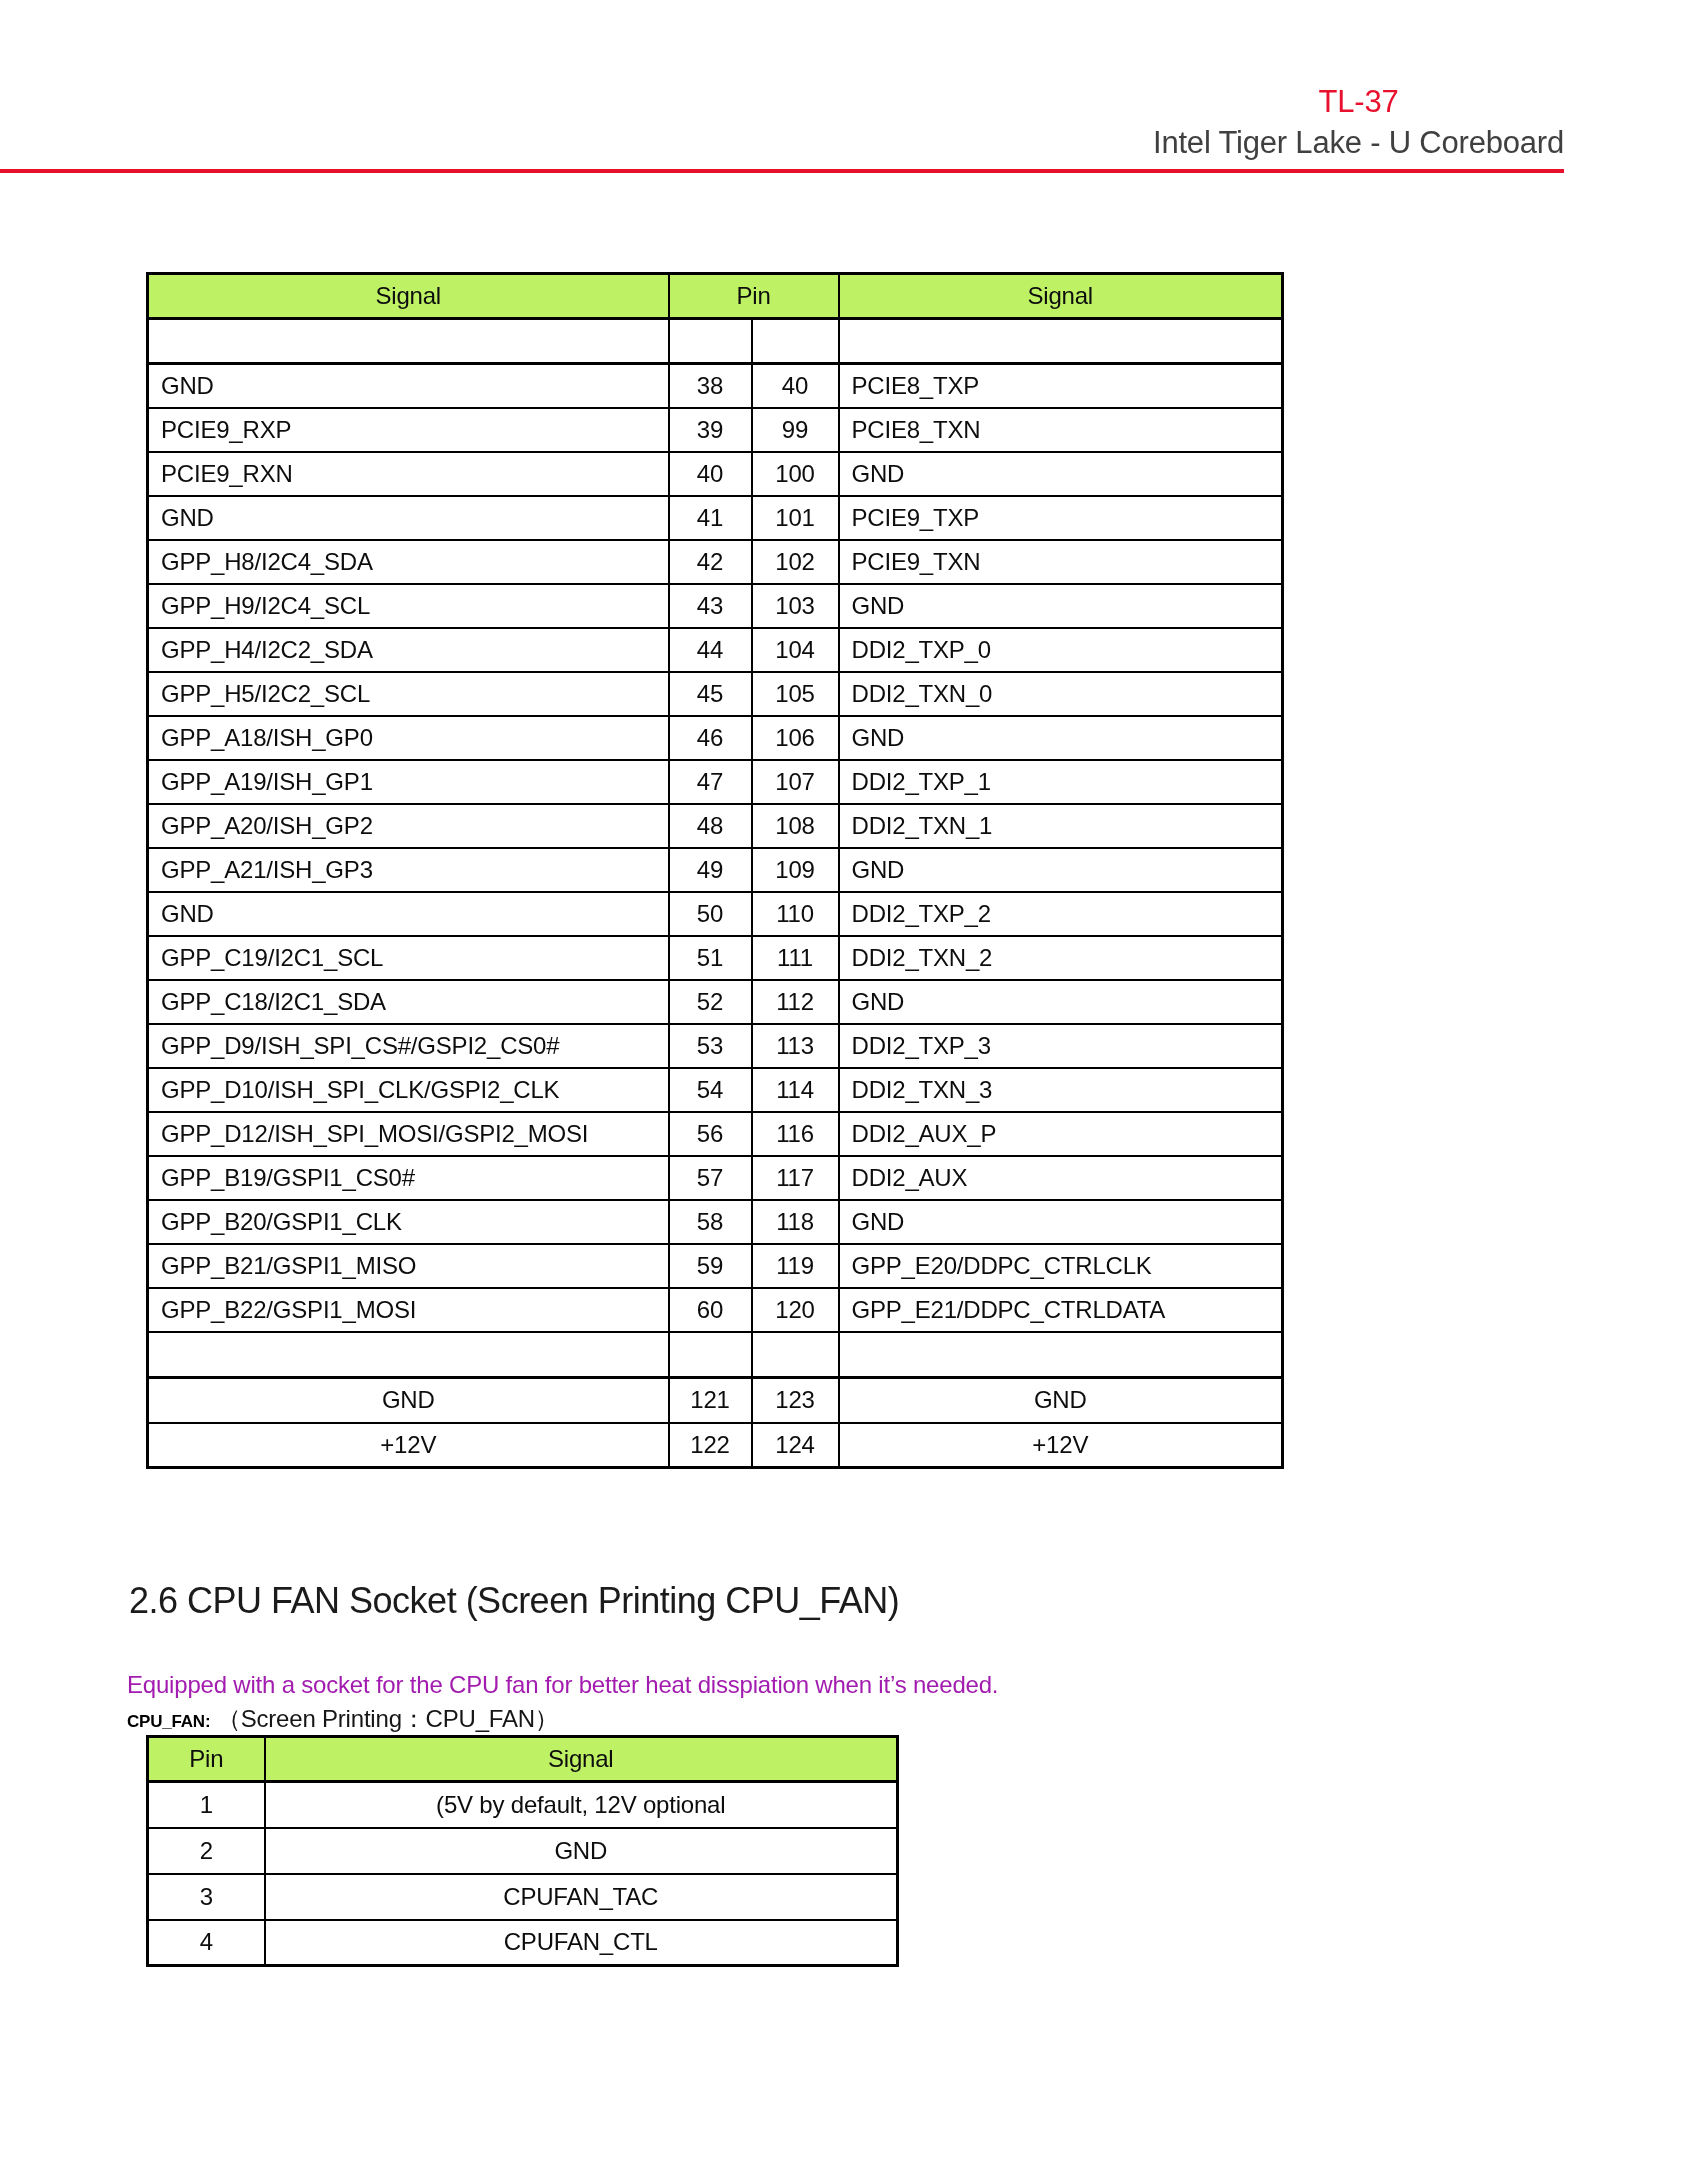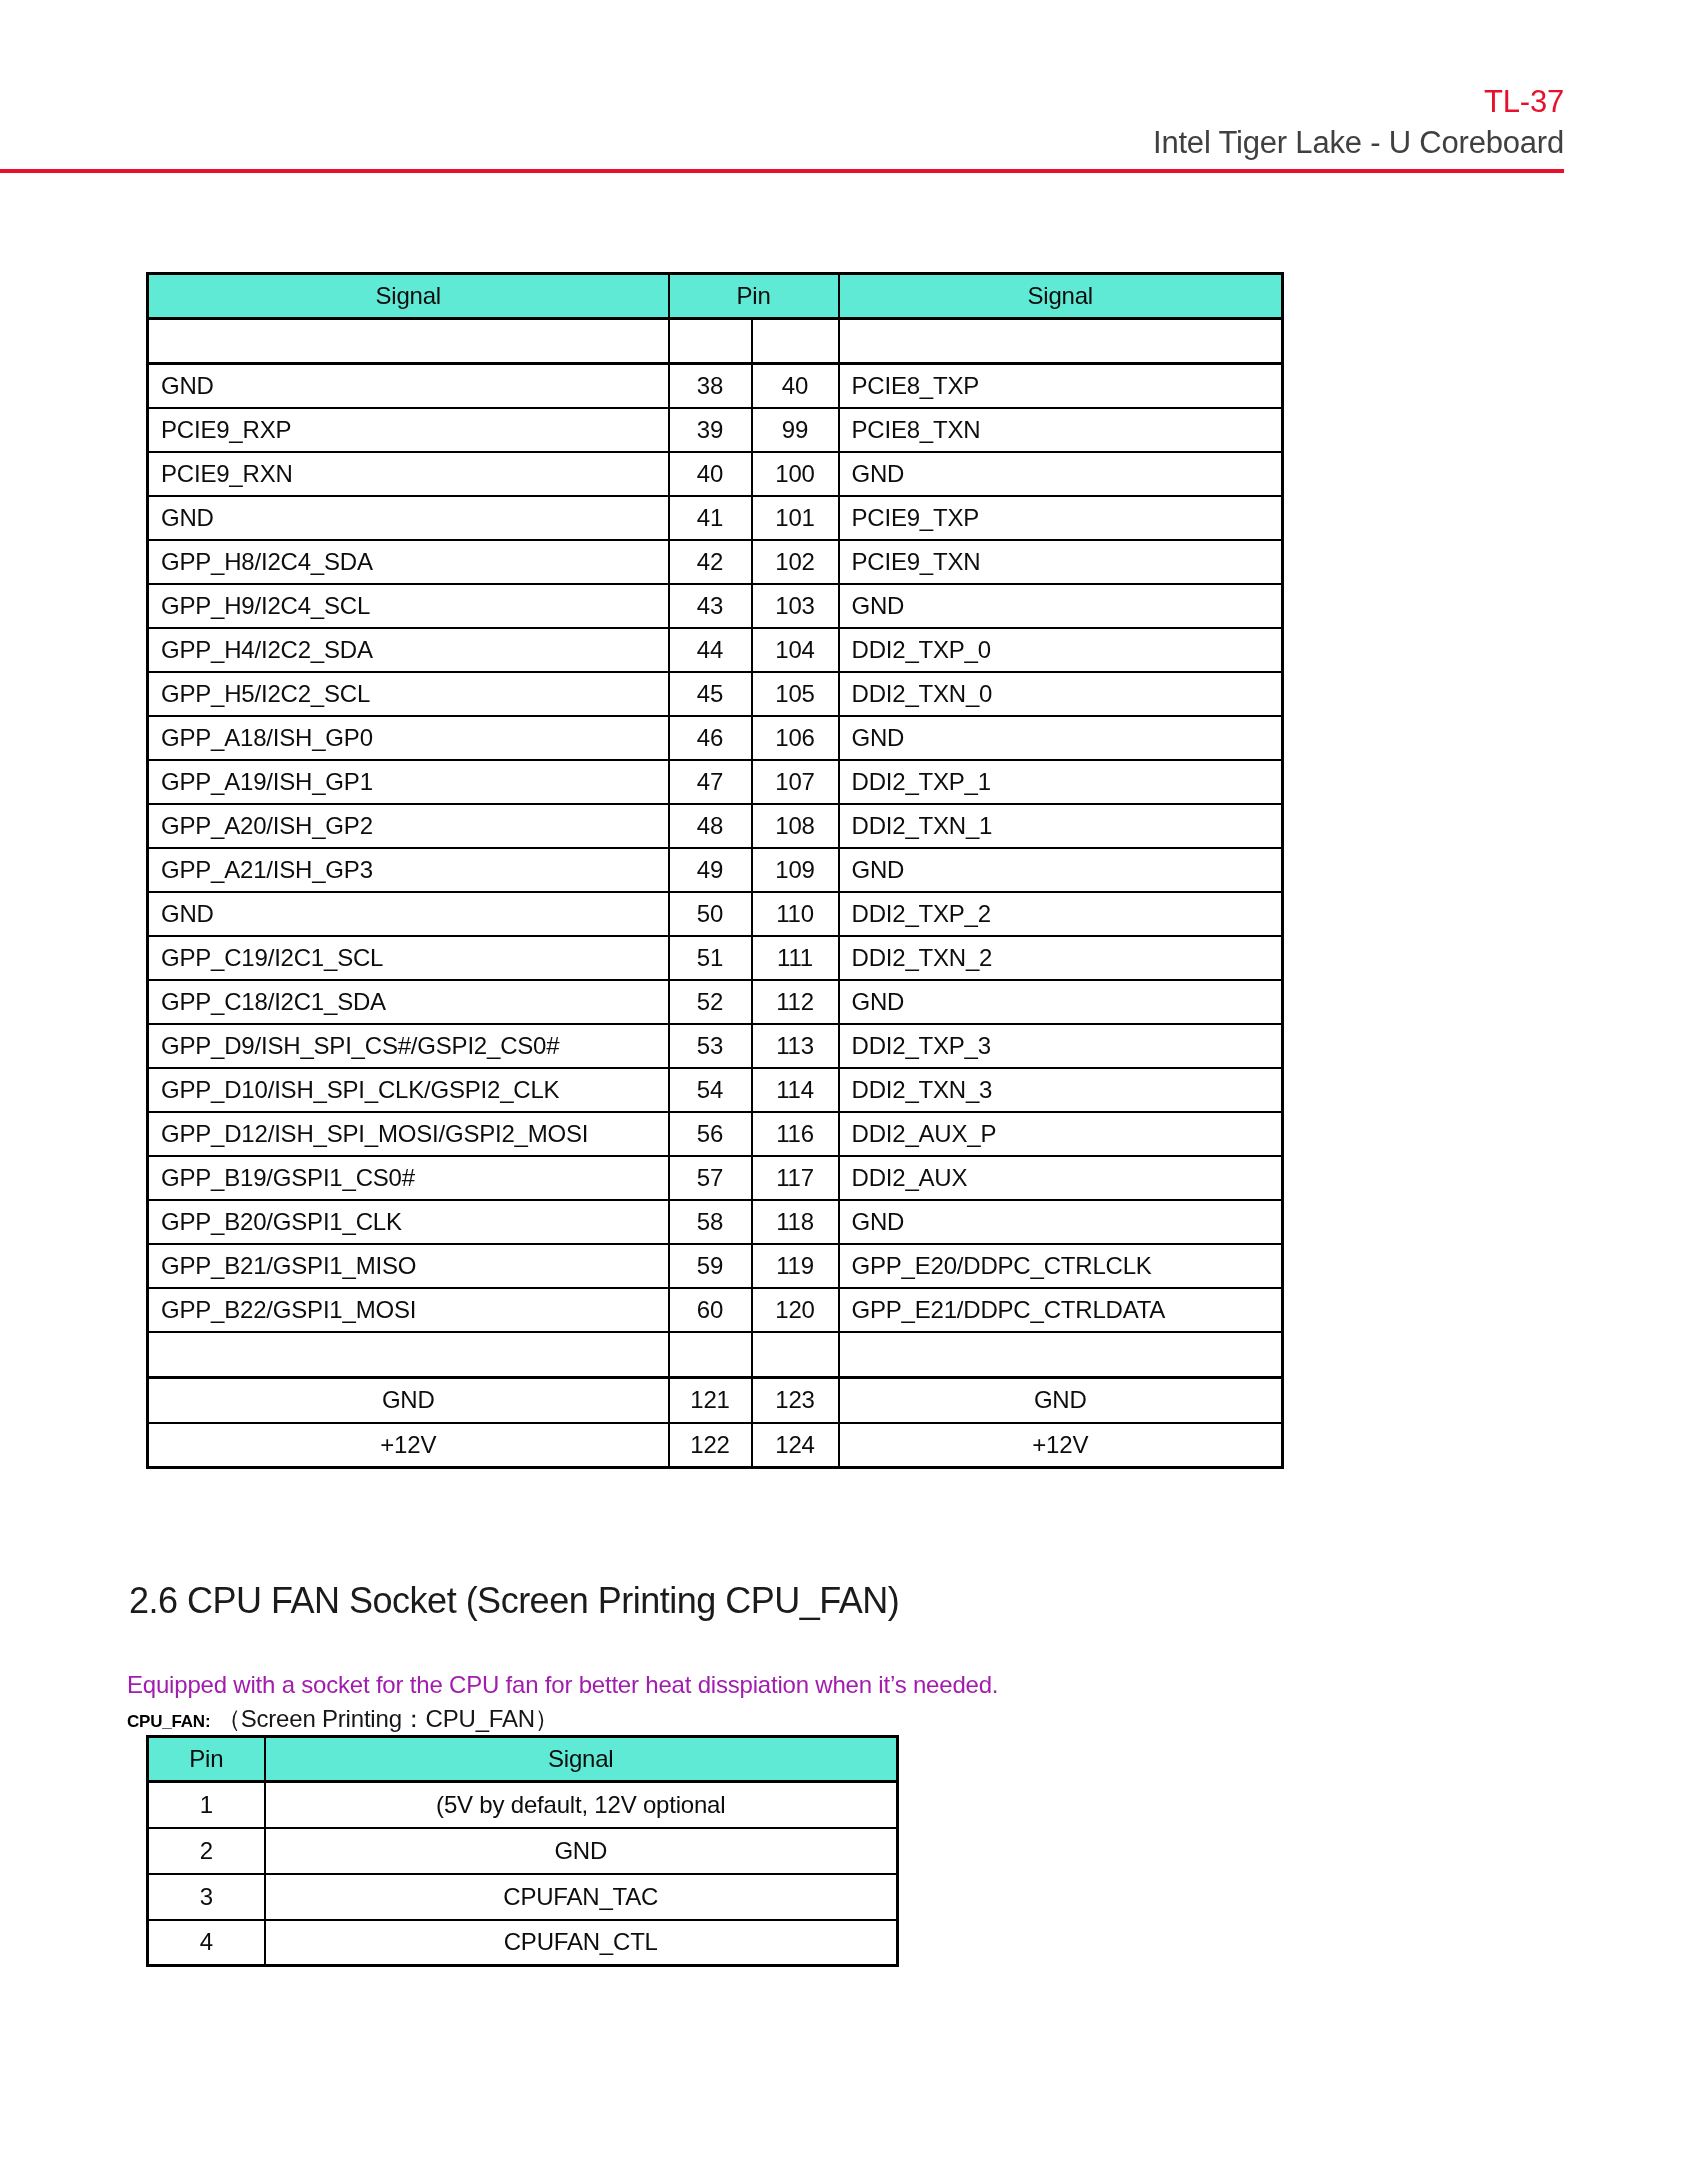--- a/index.html
+++ b/index.html
@@ -4,30 +4,30 @@
 <style>
   * { margin:0; padding:0; box-sizing:border-box; }
   html,body { background:#ffffff; }
   .page {
     position:relative; width:1683px; height:2178px; background:#ffffff;
     font-family:"Liberation Sans", sans-serif; color:#111111;
     letter-spacing:-0.2px; overflow:hidden;
   }
 
   
-  .hdr { position:absolute; top:83px; right:119px; text-align:right; line-height:1.2; }
+  .hdr { position:absolute; top:83px; right:119px; text-align:center; line-height:1.2; }
   .doc-code  { font-size:31px; color:#e8112d; font-weight:400; }
   .doc-title { font-size:31px; color:#404040; font-weight:400; margin-top:4px; }
   .red-rule  { position:absolute; top:169px; left:0; width:1564px; height:4px; background:#e8112d; }
 
   
   table { border-collapse:collapse; table-layout:fixed; border:3px solid #000; }
   td, th { border:2px solid #000; font-size:24px; font-weight:400; color:#0d0d0d;
            vertical-align:middle; padding:0 0 0 12px; text-align:left; overflow:hidden; white-space:nowrap; }
-  th { background:#5eead4; text-align:center; padding:0; height:45px; border-bottom:3px solid #000; }
+  th { background:#bef264; text-align:center; padding:0; height:45px; border-bottom:3px solid #000; }
   td.c { text-align:center; padding:0; }
 
   
   .main-tbl-wrap { position:absolute; left:146px; top:272px; }
   .main-tbl { width:1135px; }
   .main-tbl td { height:44px; }
   .main-tbl tr.spacer td { height:45px; }
   .main-tbl tr.spacer-b td { height:46px; border-bottom:3px solid #000; }
   .main-tbl tr.spacer-t td { border-bottom:3px solid #000; }
   .main-tbl tr.power td { height:45px; text-align:center; padding:0; }

